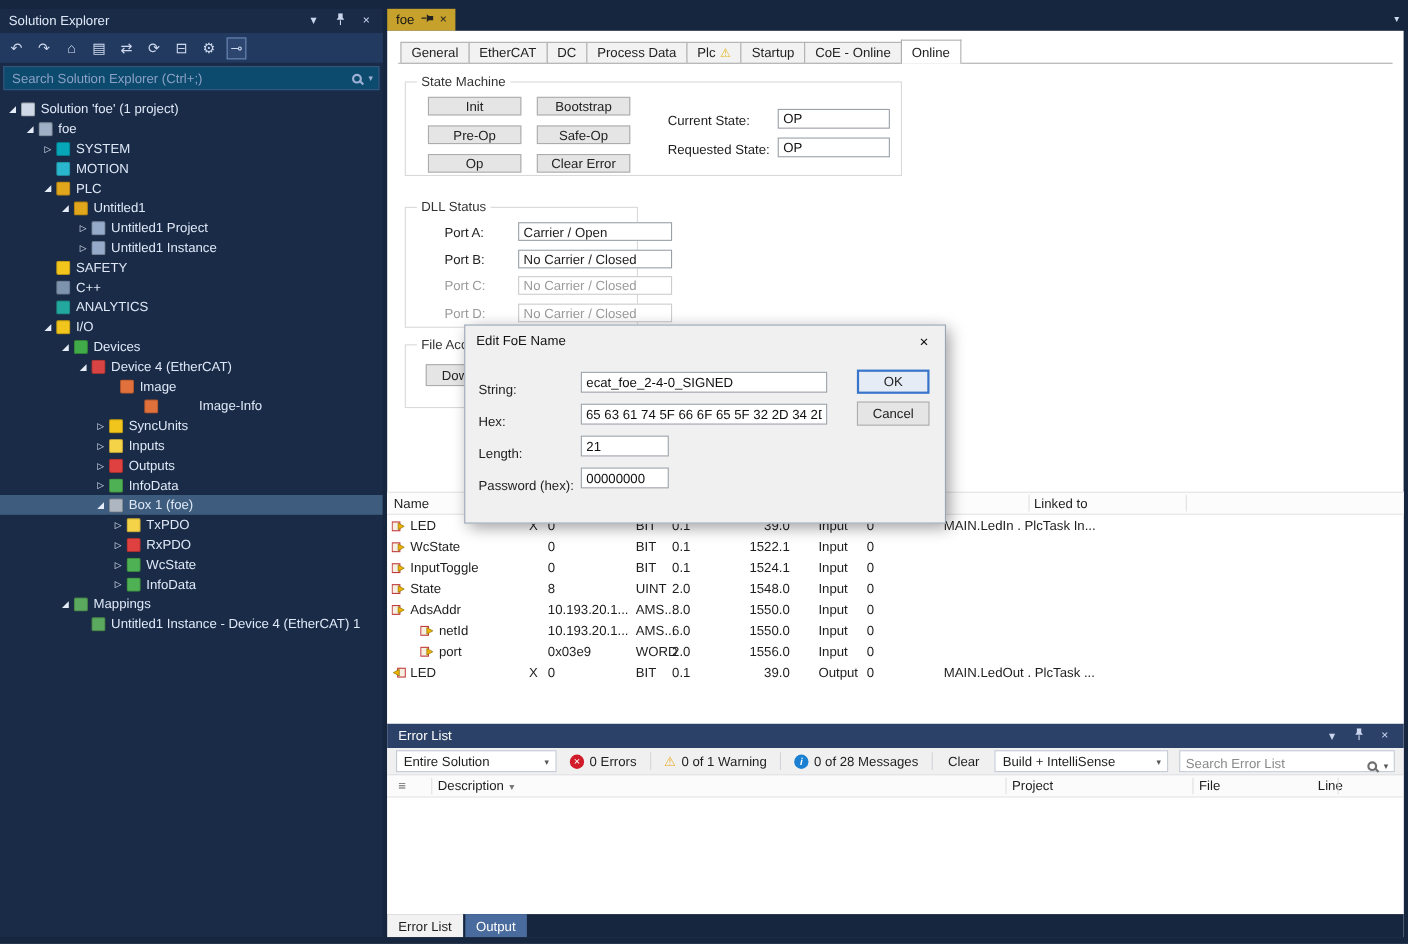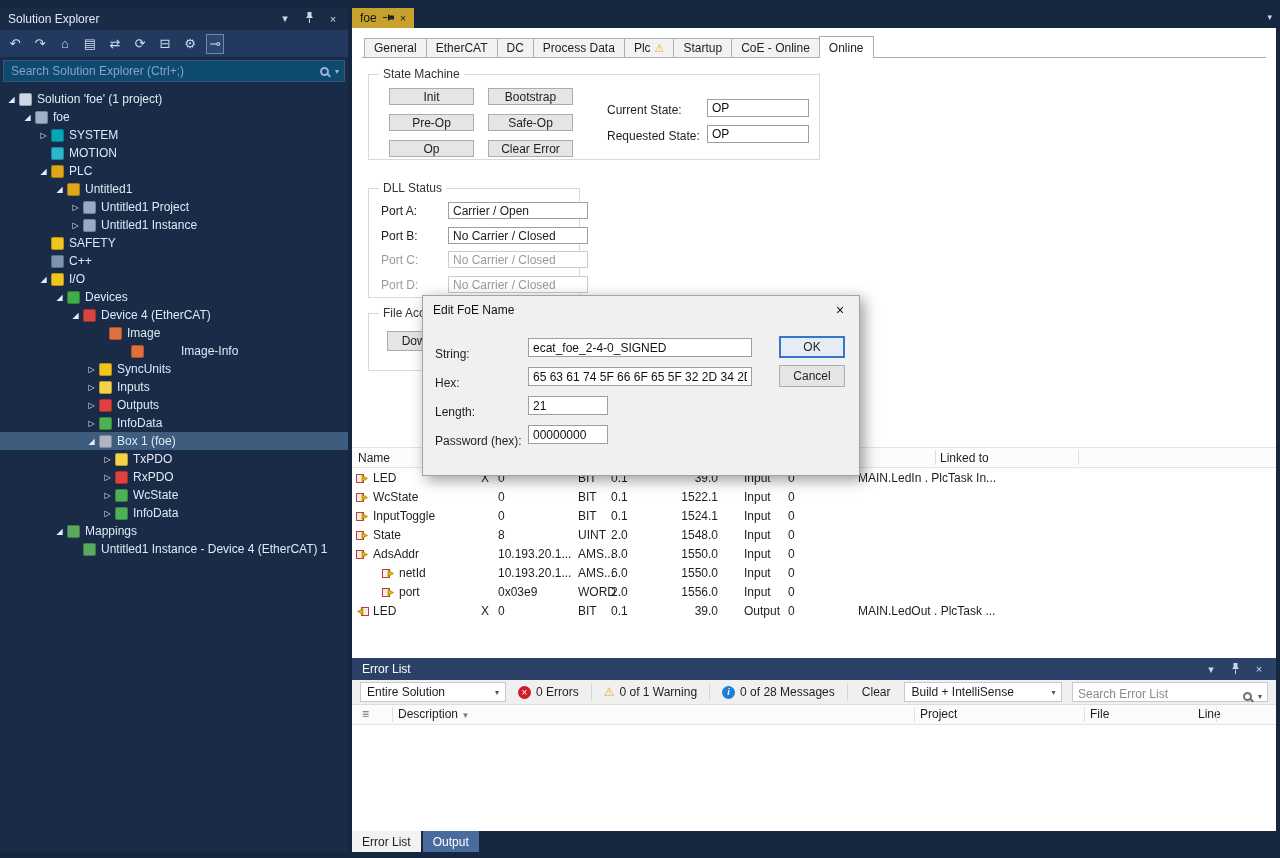--- a/index.html
+++ b/index.html
@@ -52,21 +52,21 @@
 .fs>.lg{position:absolute;top:-8px;left:10px;background:#fff;padding:0 4px;color:#333;}
 .btn{background:#e5e5e5;border:1px solid #acacac;color:#222;display:flex;align-items:center;justify-content:center;font-size:12px;cursor:pointer;}
 .sm-fs{left:16px;top:46px;width:452px;height:86px;}
 .sm-grid{position:absolute;left:20px;top:13px;display:grid;grid-template-columns:85px 85px;column-gap:14px;row-gap:9px;}
 .sm-grid .btn{height:17px;}
 .sm-lab1{position:absolute;left:238px;top:28px;}
 .sm-lab2{position:absolute;left:238px;top:54px;}
 .sm-box{position:absolute;left:338px;width:102px;height:18px;border:1px solid #9aa0a8;background:#fff;padding:0 4px;font:inherit;color:#111;}
 #curstate{top:24px;}#reqstate{top:50px;}
 .dll-fs{left:16px;top:160px;width:212px;height:110px;}
-.dll-row{position:absolute;left:12px;height:17px;display:flex;align-items:center;justify-content:flex-end;}
+.dll-row{position:absolute;left:35px;height:17px;display:flex;align-items:center;justify-content:flex-end;}
 .dll-row .pl{width:67px;}
 .dll-row input{width:140px;height:17px;border:1px solid #9aa0a8;padding:0 4px;font:inherit;background:#fff;color:#222;}
 .dll-row.disabled{color:#9b9b9b;}
 .dll-row.disabled input{color:#9b9b9b;border-color:#cccccc;}
 .file-fs{left:16px;top:285px;width:210px;height:58px;}
 .file-fs .btn{position:absolute;left:18px;top:17px;width:60px;height:20px;overflow:hidden;}
 
 .vgrid{position:absolute;left:0;top:419px;right:0;height:211px;background:#fff;}
 .vg-head{position:absolute;left:0;top:0;right:0;height:21px;background:#fcfcfc;border-top:1px solid #e3e3e3;border-bottom:1px solid #e3e3e3;}
 .vg-head .h{position:absolute;top:0;line-height:20px;color:#1e1e1e;cursor:pointer;}
@@ -201,20 +201,25 @@
         <span class="expander"></span>
         <span class="ticon ti-safety"></span>
         <span class="tlabel">SAFETY</span>
       </div>
       <div class="tree-row" style="padding-left: 36px;">
         <span class="expander"></span>
         <span class="ticon ti-cpp"></span>
         <span class="tlabel">C++</span>
       </div>
       <div class="tree-row" style="padding-left: 36px;">
+        <span class="expander"></span>
+        <span class="ticon ti-analytics"></span>
+        <span class="tlabel">ANALYTICS</span>
+      </div>
+      <div class="tree-row" style="padding-left: 36px;">
         <span class="expander">◢</span>
         <span class="ticon ti-io"></span>
         <span class="tlabel">I/O</span>
       </div>
       <div class="tree-row" style="padding-left: 52px;">
         <span class="expander">◢</span>
         <span class="ticon ti-devices"></span>
         <span class="tlabel">Devices</span>
       </div>
       <div class="tree-row" style="padding-left: 68px;">

